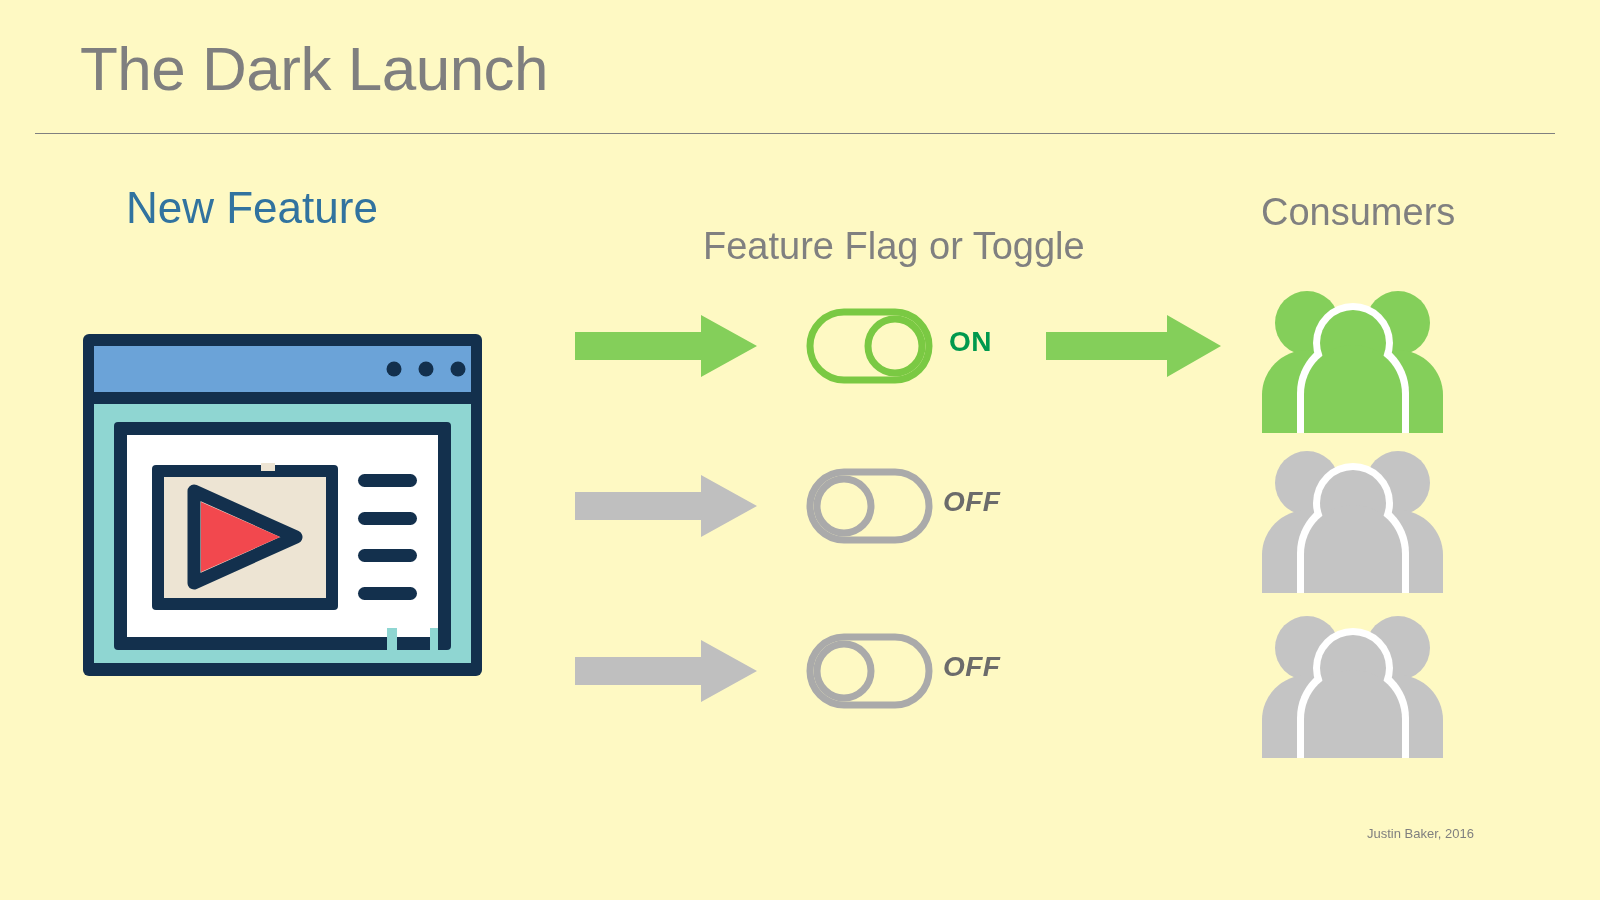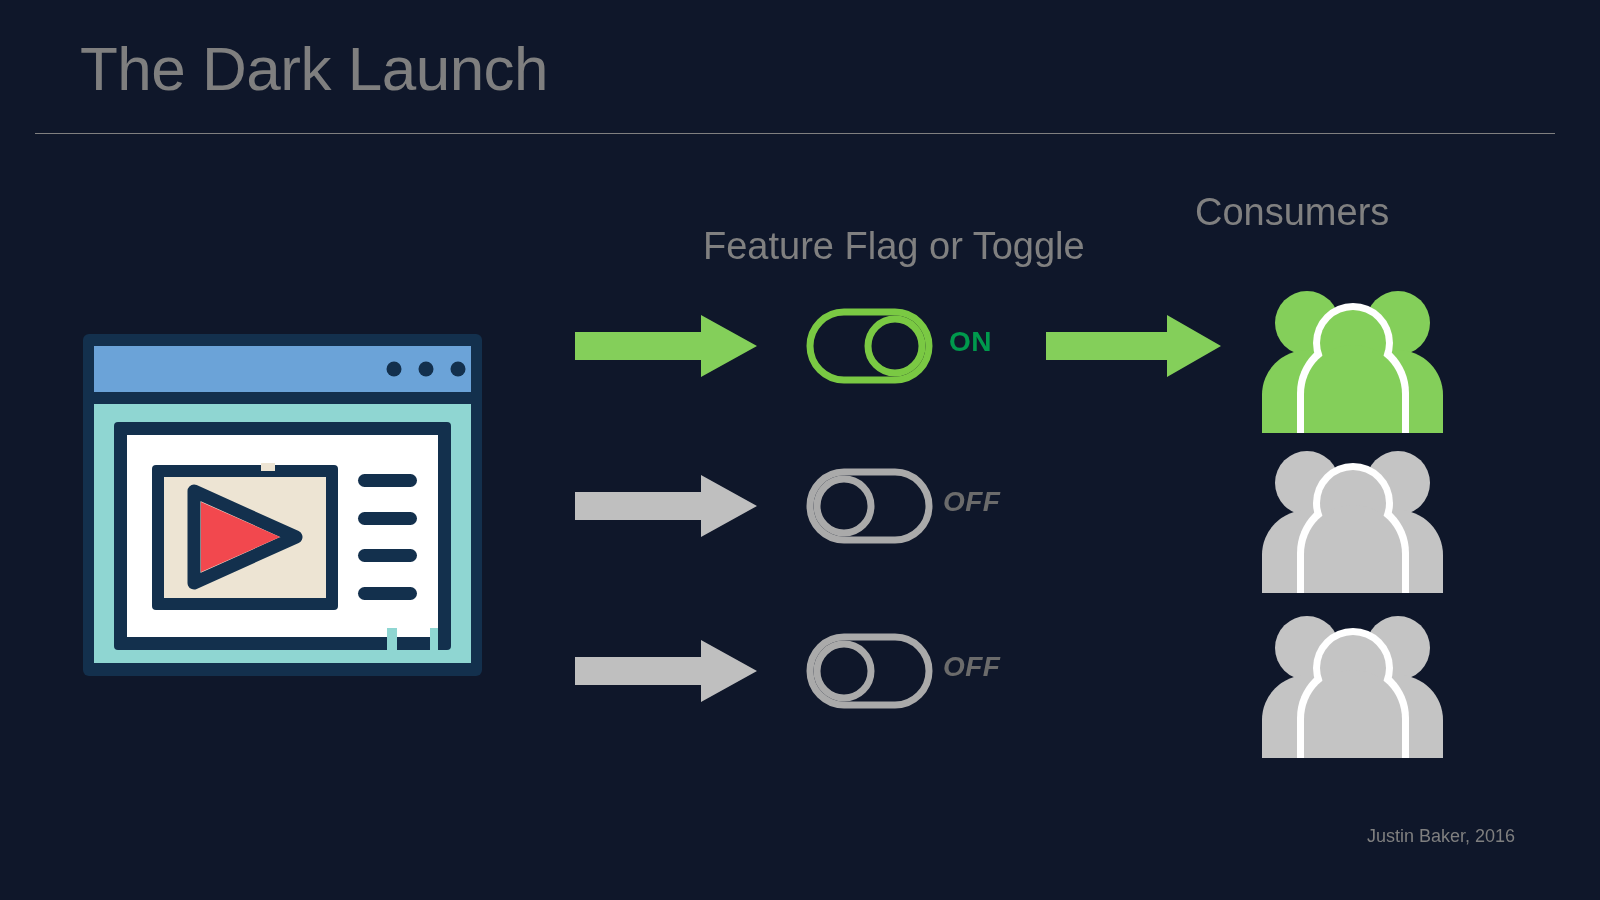--- a/index.html
+++ b/index.html
@@ -10,21 +10,21 @@
   body {
     width: 1600px;
     height: 900px;
     overflow: hidden;
     font-family: "Liberation Sans", "DejaVu Sans", sans-serif;
     position: relative;
   }
   .slide {
     position: absolute;
     inset: 0;
-    background: #0f172a;
+    background: #fef9c3;
   }
 
   
   .slide-title {
     position: absolute;
     left: 80px;
     top: 36px;
     font-size: 62px;
     font-weight: 400;
     color: #7f7f7f;
@@ -55,21 +55,21 @@
     color: #31739f;
   }
   .col-head.flag {
     left: 703px;
     top: 193px;
     font-size: 38px;
     color: #808080;
     margin-top: 34px;
   }
   .col-head.consumers {
-    left: 1195px;
+    left: 1261px;
     top: 193px;
     font-size: 38px;
     color: #808080;
   }
 
   
   .browser {
     position: absolute;
     left: 81px;
     top: 332px;
@@ -133,34 +133,35 @@
     width: 190px;
     height: 148px;
   }
   .people svg { display: block; }
 
   
   .footer-credit {
     position: absolute;
     left: 1367px;
     top: 827px;
-    font-size: 18px;
+    font-size: 13px;
     color: #7f7f7f;
     white-space: nowrap;
     line-height: 1;
   }
 </style>
 </head>
 <body>
 
 <div class="slide">
 
   <div class="slide-title">The Dark Launch</div>
   <div class="title-rule"></div>
 
+  <div class="col-head feature">New Feature</div>
   <div class="col-head flag">Feature Flag or Toggle</div>
   <div class="col-head consumers">Consumers</div>
 
   <div class="browser">
     <svg width="403" height="346" viewBox="0 0 403 346" xmlns="http://www.w3.org/2000/svg">
 
       <rect x="2" y="2" width="399" height="342" rx="6" ry="6" fill="#13304d"></rect>
 
       <rect x="13" y="14" width="377" height="46" fill="#6ba3d8"></rect>
       <circle cx="313" cy="37" r="7.5" fill="#13304d"></circle>

